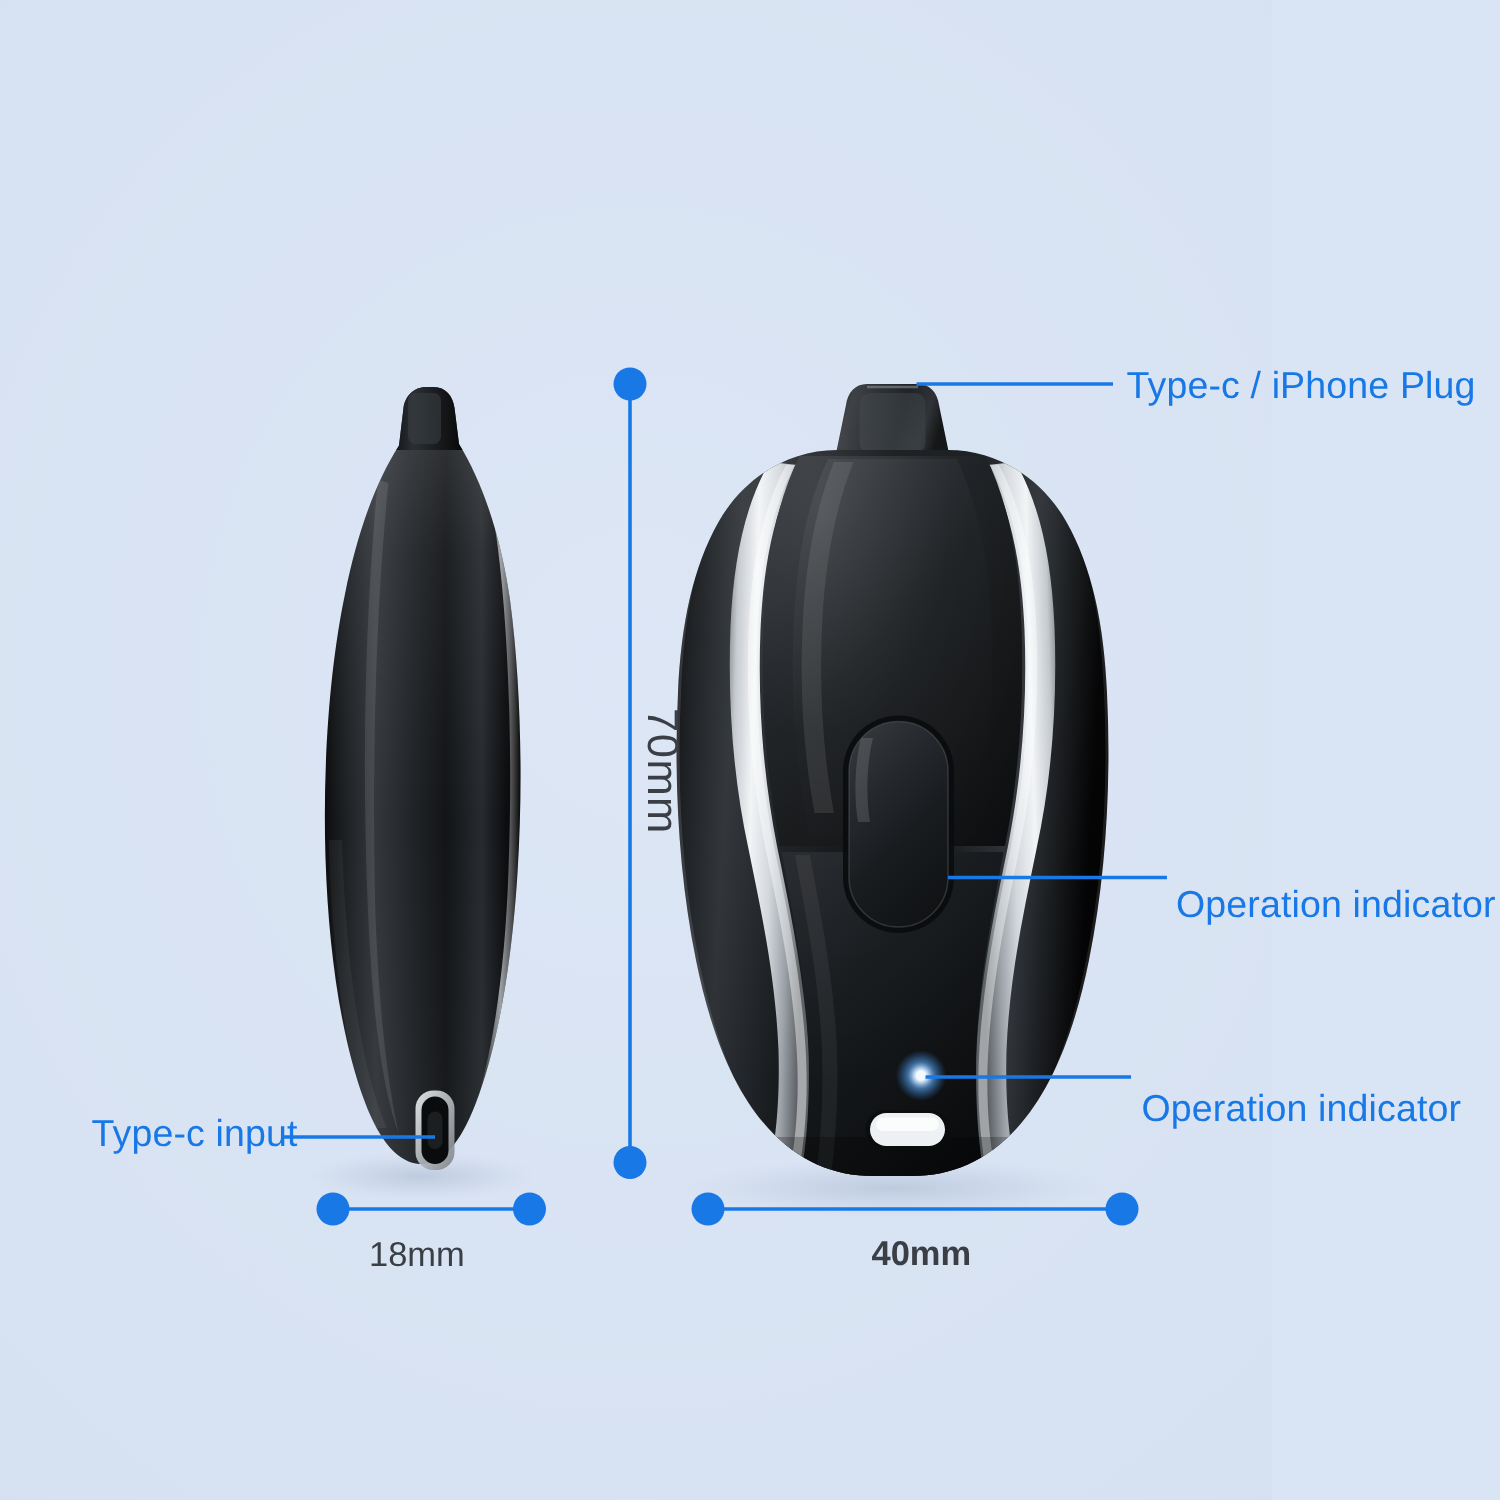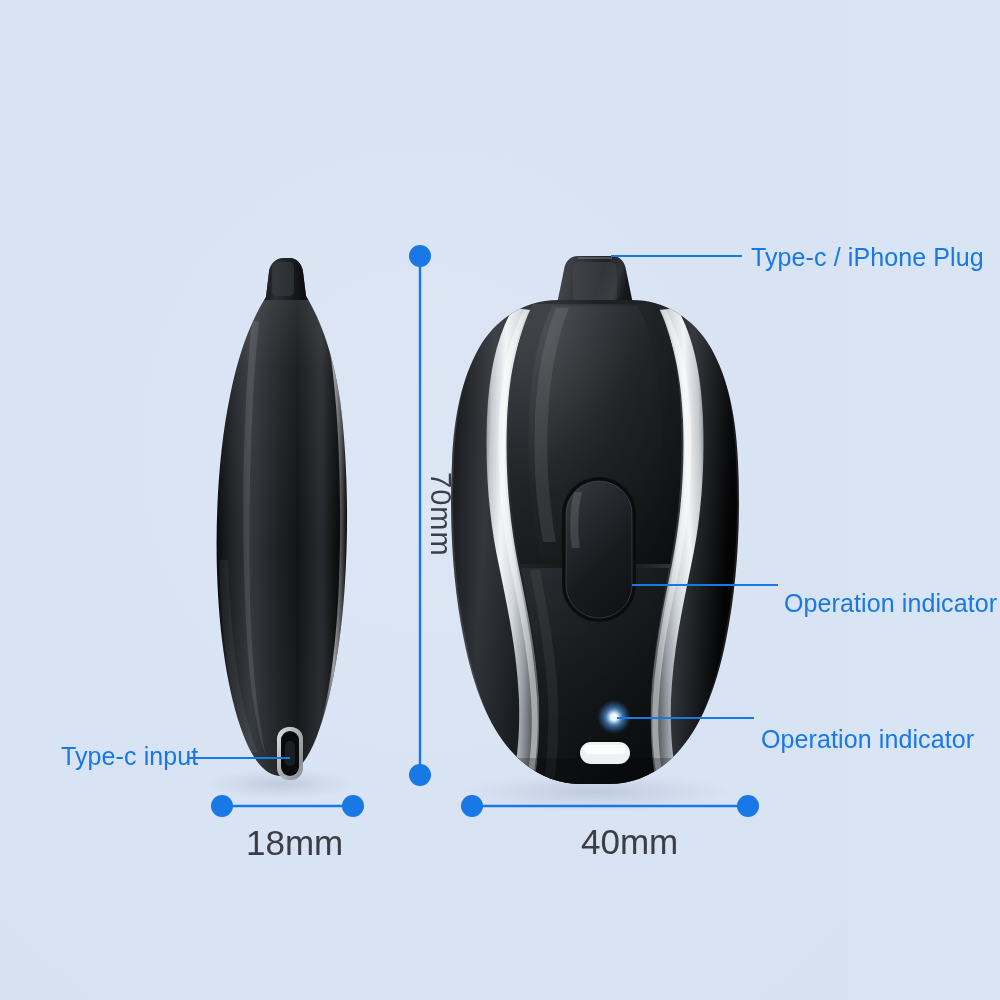--- a/index.html
+++ b/index.html
@@ -29,40 +29,40 @@
     position: absolute;
     color: #1878e6;
     font-size: 25px;
     font-family: "Liberation Sans", sans-serif;
     white-space: nowrap;
     letter-spacing: 0.1px;
   }
   .dim-label {
     position: absolute;
     color: #3b3f45;
-    font-size: 35px;
+    font-size: 23px;
     font-family: "Liberation Sans", sans-serif;
     white-space: nowrap;
   }
   .dim-label-vertical {
     position: absolute;
     color: #3b3f45;
     font-size: 29px;
     font-family: "Liberation Sans", sans-serif;
     white-space: nowrap;
     writing-mode: vertical-rl;
     text-orientation: mixed;
     letter-spacing: 1px;
   }
   #lbl-plug     { left: 751px; top: 243px; }
   #lbl-op1      { left: 784px; top: 589px; }
   #lbl-op2      { left: 761px; top: 725px; }
   #lbl-typec    { left: 61px;  top: 742px; }
   #lbl-18mm     { left: 246px; top: 823px; }
-  #lbl-40mm     { left: 581px; top: 822px; }
+  #lbl-40mm     { left: 581px; top: 822px; font-weight: bold; }
   #lbl-70mm     { left: 424px; top: 472px; }
 </style>
 </head>
 <body>
 
 <div id="stage">
 
   <svg class="svg-layer" viewBox="0 0 1000 1000">
     <defs>
 

